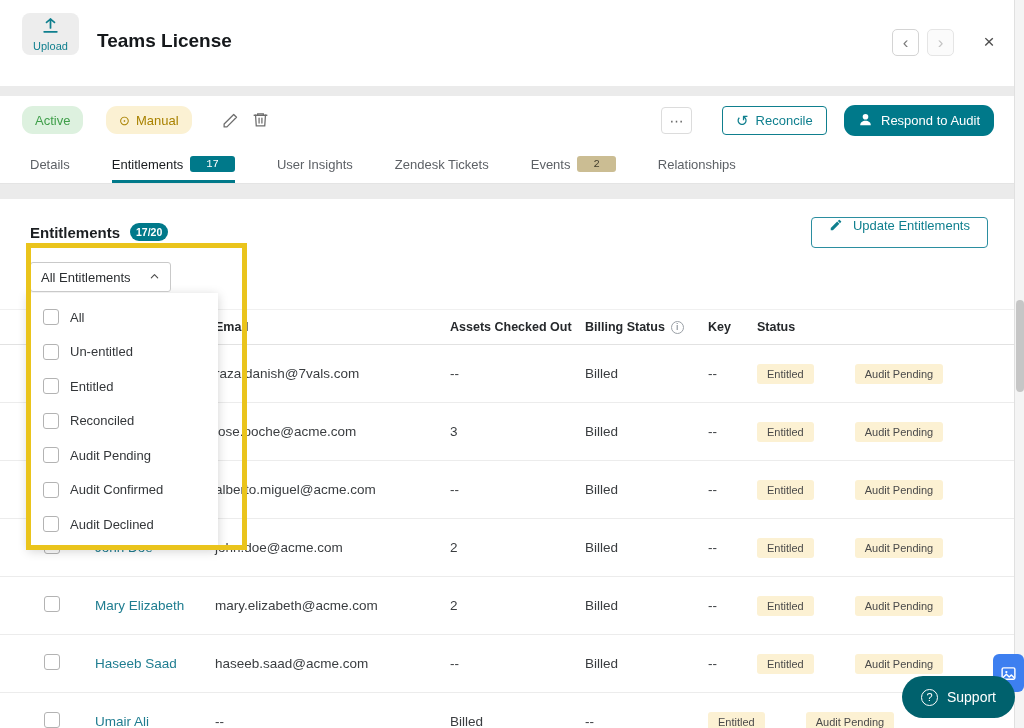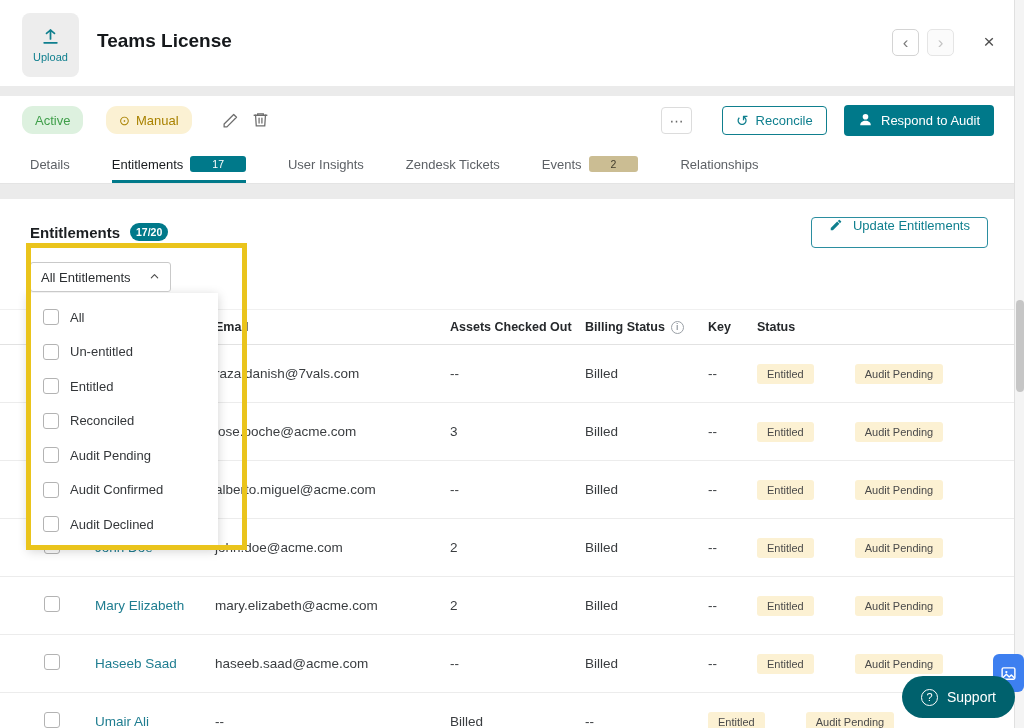--- a/index.html
+++ b/index.html
@@ -3,46 +3,46 @@
 <meta charset="utf-8">
 <style>
   * { margin:0; padding:0; box-sizing:border-box; }
   html,body { width:1024px; height:728px; }
   body { font-family:"Liberation Sans", sans-serif; background:#ebebeb; position:relative; overflow:hidden; }
   #app { position:absolute; inset:0; }
   button { font-family:inherit; cursor:pointer; }
 
   
   .hdr { position:absolute; left:0; top:0; width:1014px; height:86px; background:#fff; }
-  .upload-btn { position:absolute; left:22px; top:13px; width:57px; height:64px; background:#ededed; border:none; border-radius:8px;
+  .upload-btn { position:absolute; left:22px; top:13px; width:57px; height:42px; background:#ededed; border:none; border-radius:8px;
     display:flex; flex-direction:column; align-items:center; justify-content:center; gap:3px; color:#0f7f8e; font-size:11px; }
   .page-title { position:absolute; left:97px; top:30px; font-size:19px; font-weight:700; color:#15181b; }
   .nav-btn { position:absolute; top:29px; width:27px; height:27px; background:#fff; border:1px solid #d4d4d4; border-radius:5px;
     color:#7b7b7b; font-size:17px; line-height:23px; text-align:center; }
   .nav-btn.next { color:#c4c4c4; border-color:#e5e5e5; background:#fbfbfb; }
   .close-btn { position:absolute; left:976px; top:29px; width:26px; height:26px; border:none; background:transparent; font-size:19px; color:#4f4f4f; }
 
   
   .tbar { position:absolute; left:0; top:96px; width:1014px; height:88px; background:#fff; }
   .badge { position:absolute; top:10px; height:28px; border-radius:11px; font-size:13px; display:flex; align-items:center; padding:0 13px; gap:6px; }
   .badge.active-b { left:22px; background:#ddf1df; color:#3f9f4a; }
   .badge.manual-b { left:106px; background:#fbf1d3; color:#a98200; }
   .icon-btn { position:absolute; border:none; background:transparent; padding:2px; }
   .pencil-btn { left:220px; top:14px; }
   .trash-btn { left:250px; top:13px; }
   .more-btn { position:absolute; left:661px; top:11px; width:31px; height:27px; border:1px solid #dcdcdc; border-radius:4px; background:#fff; color:#666; font-size:14px; }
   .reconcile-btn { position:absolute; left:722px; top:10px; height:29px; padding:0 13px; border:1px solid #0f7f8e; border-radius:4px;
     background:#fff; color:#0f7f8e; font-size:13px; display:flex; align-items:center; gap:7px; }
   .reconcile-btn .g { font-size:15px; line-height:1; }
-  .respond-btn { position:absolute; left:844px; top:9px; height:31px; padding:0 14px; border:none; border-radius:4px; background:#00798a;
+  .respond-btn { position:absolute; left:844px; top:9px; height:31px; padding:0 14px; border:none; border-radius:11px; background:#00798a;
     color:#fff; font-size:13px; display:flex; align-items:center; gap:8px; }
   .tabs { position:absolute; left:0; bottom:0; width:100%; height:38px; border-bottom:1px solid #e4e4e4; display:flex; align-items:stretch; padding-left:30px; }
   .tab { display:flex; align-items:center; gap:7px; margin-right:42px; font-size:13px; color:#5d6166; border-bottom:3px solid transparent; padding-top:2px; }
   .tab.active { color:#191c1f; border-bottom-color:#00798a; }
-  .tbadge { font-size:10.5px; padding:2px 22px; border-radius:3px; }
+  .tbadge { font-size:10.5px; padding:2px 16px; border-radius:3px;font-family:Liberation Mono, monospace; }
   .tbadge.teal { background:#00798a; color:#fff; }
   .tbadge.khaki { background:#cbbd93; color:#413c2b; }
 
   
   .main { position:absolute; left:0; top:199px; width:1014px; height:529px; background:#fff; }
   .sec-head { position:absolute; left:30px; top:24px; display:flex; align-items:center; gap:10px; }
   .sec-title { font-size:15px; font-weight:700; color:#1c1f22; }
   .count-badge { background:#00798a; color:#fff; font-size:10.5px; padding:3px 6px; border-radius:9px; font-weight:700; }
   .update-btn { position:absolute; right:26px; top:18px; height:31px; padding:0 17px; border:1px solid #2b8ea0; border-radius:4px;
     background:#fff; color:#0f7f8e; font-size:13px; display:flex; gap:10px; }

